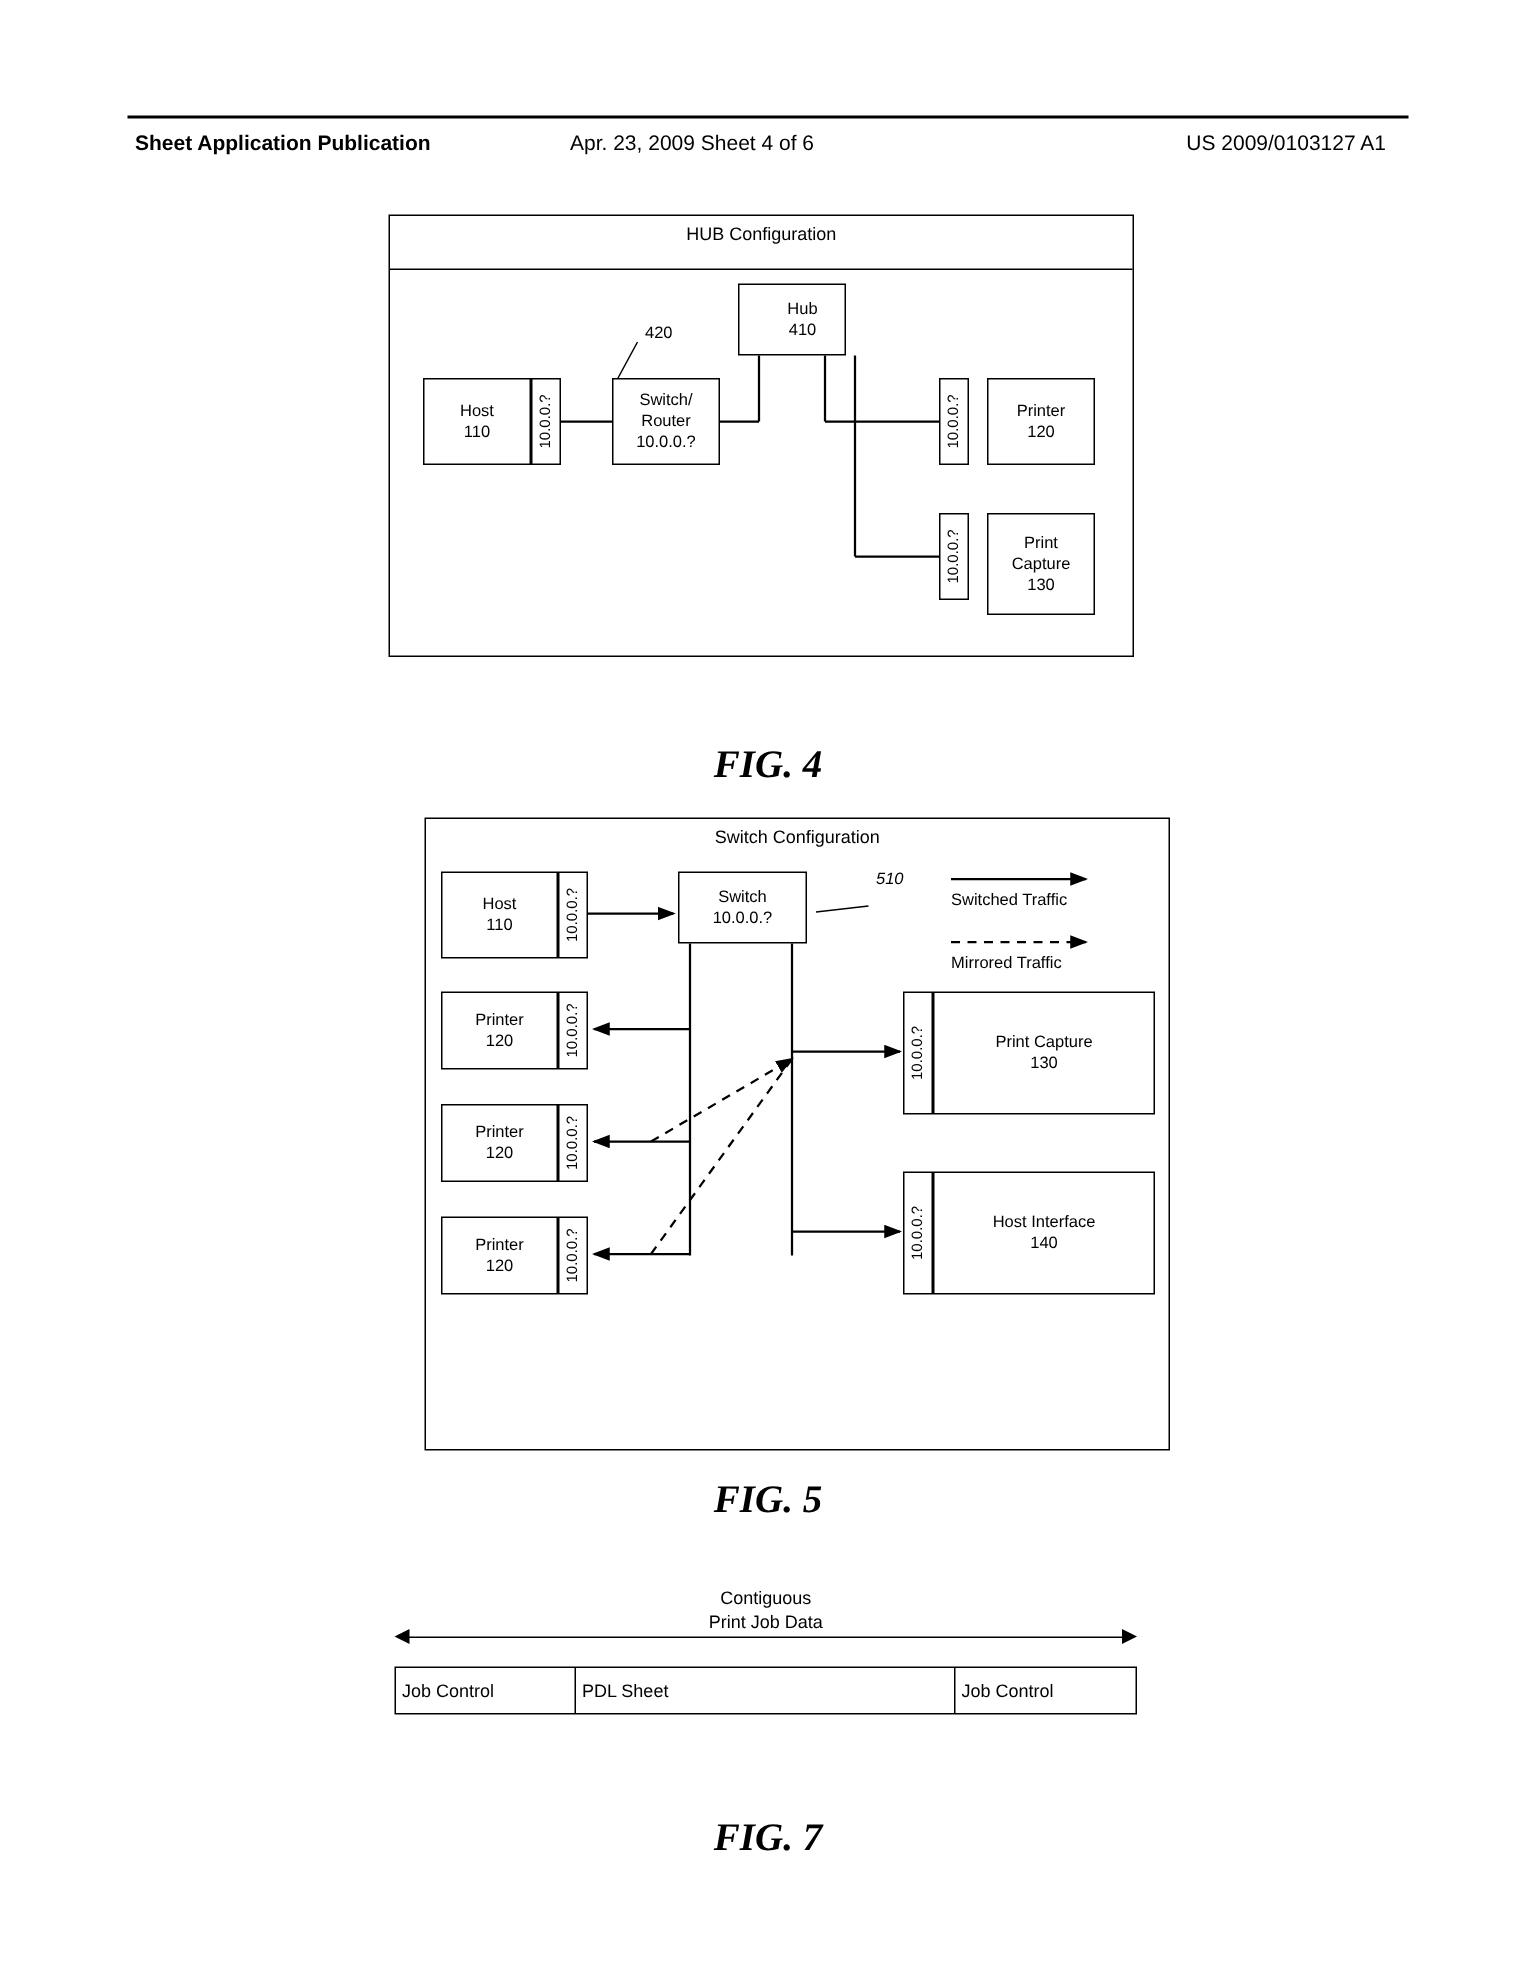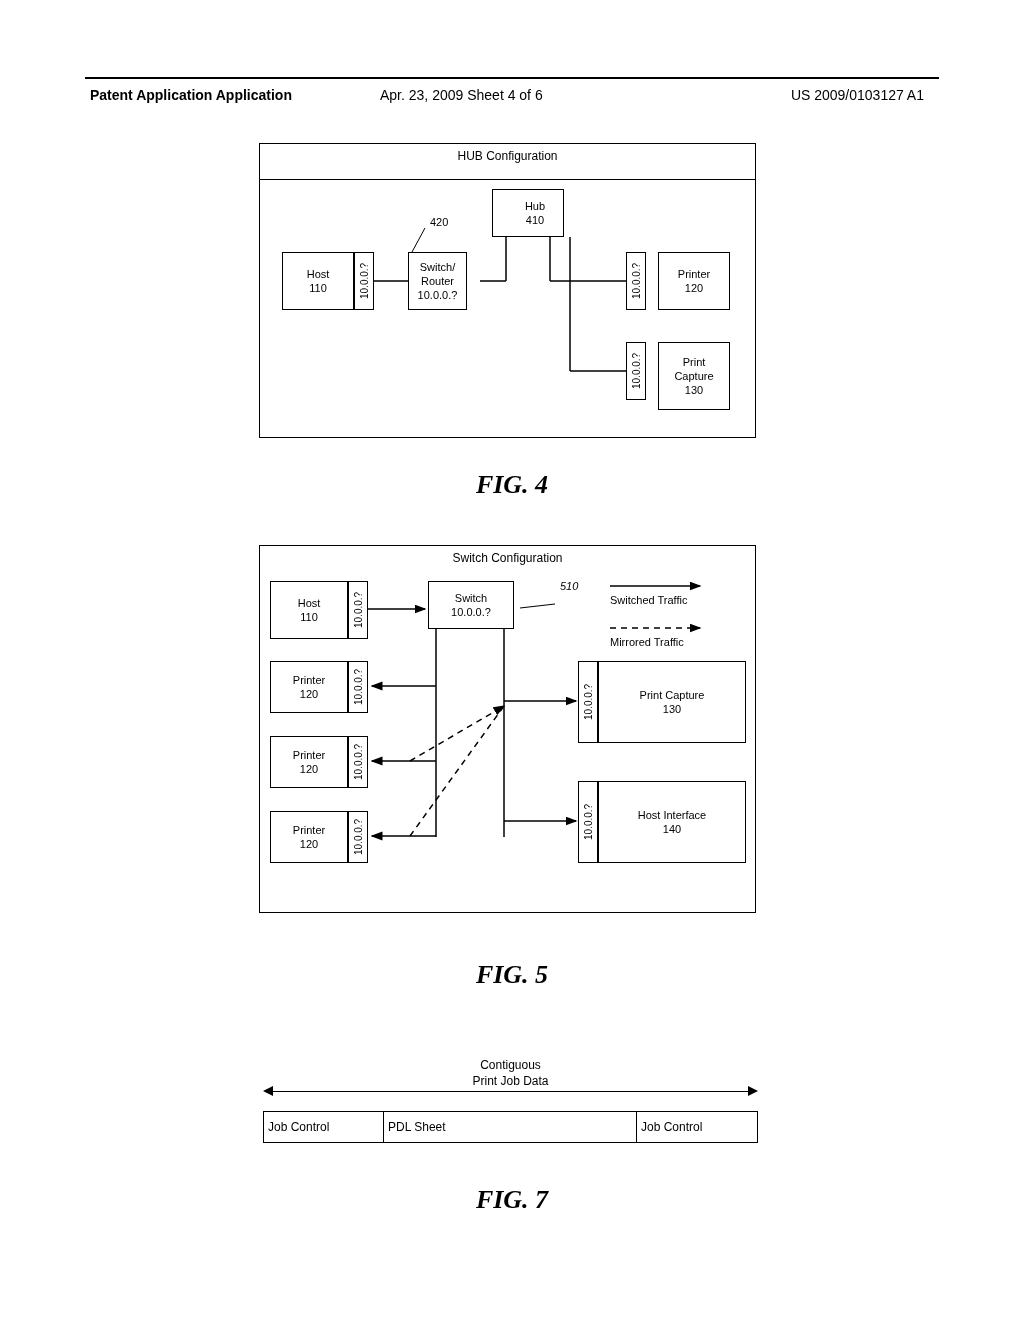--- a/index.html
+++ b/index.html
@@ -24,20 +24,21 @@
   .hdr-right { right: 100px; }
 
   .fig-caption {
     position: absolute;
     font-size: 26px;
     font-weight: bold;
     font-style: italic;
     font-family: "Times New Roman", serif;
     width: 100%;
     text-align: center;
+    margin-top: 25px;
   }
 
   
   .fig4-frame {
     position: absolute;
     top: 143px;
     left: 259px;
     width: 497px;
     height: 295px;
     border: 1px solid #000;
@@ -110,39 +111,39 @@
     padding: 8px 4px;
   }
   .fig7-cell:last-child { border-right: none; }
 
   svg { position: absolute; top:0; left:0; pointer-events:none; }
 </style>
 </head>
 <body>
 
 <div class="header-line"></div>
-<div class="hdr hdr-left">Patent Application Application</div>
+<div class="hdr hdr-left">Sheet Application Publication</div>
 <div class="hdr hdr-center">Apr. 23, 2009  Sheet 4 of 6</div>
 <div class="hdr hdr-right">US 2009/0103127 A1</div>
 
 <div class="fig4-frame">
   <div class="fig4-title">HUB Configuration</div>
 
   <div class="box" style="top:45px; left:232px; width:72px; height:48px;padding-left:14px;">
     <span>Hub</span>
     <span>410</span>
   </div>
 
   <div class="box" style="top:108px; left:22px; width:72px; height:58px;">
     <span>Host</span>
     <span>110</span>
   </div>
   <div class="ip-box" style="top:108px; left:94px; width:20px; height:58px;">10.0.0.?</div>
 
-  <div class="box" style="top:108px; left:148px; width:59px; height:58px;">
+  <div class="box" style="top:108px; left:148px; width:72px; height:58px;">
     <span>Switch/</span>
     <span>Router</span>
     <span>10.0.0.?</span>
   </div>
 
   <div class="ip-box" style="top:108px; left:366px; width:20px; height:58px;">10.0.0.?</div>
   <div class="box" style="top:108px; left:398px; width:72px; height:58px;">
     <span>Printer</span>
     <span>120</span>
   </div>
@@ -162,21 +163,21 @@
     <line x1="246" y1="137" x2="246" y2="93" stroke="#000" stroke-width="1.5"></line>
     <line x1="290" y1="93" x2="290" y2="137" stroke="#000" stroke-width="1.5"></line>
     <line x1="290" y1="137" x2="366" y2="137" stroke="#000" stroke-width="1.5"></line>
     <line x1="310" y1="93" x2="310" y2="227" stroke="#000" stroke-width="1.5"></line>
     <line x1="310" y1="227" x2="366" y2="227" stroke="#000" stroke-width="1.5"></line>
     <line x1="165" y1="84" x2="152" y2="108" stroke="#000" stroke-width="1"></line>
   </svg>
 </div>
 <div class="fig-caption" style="top:470px;">FIG. 4</div>
 
-<div class="fig4-frame" style="top:545px; height:368px;">
+<div class="fig4-frame" style="top:545px; height:422px;margin-left:24px;">
   <div class="fig4-title" style="border-bottom:none;">Switch Configuration</div>
 
   <div class="box" style="top:35px; left:10px; width:78px; height:58px;">
     <span>Host</span>
     <span>110</span>
   </div>
   <div class="ip-box" style="top:35px; left:88px; width:20px; height:58px;">10.0.0.?</div>
 
   <div class="box" style="top:35px; left:168px; width:86px; height:48px;">
     <span>Switch</span>

